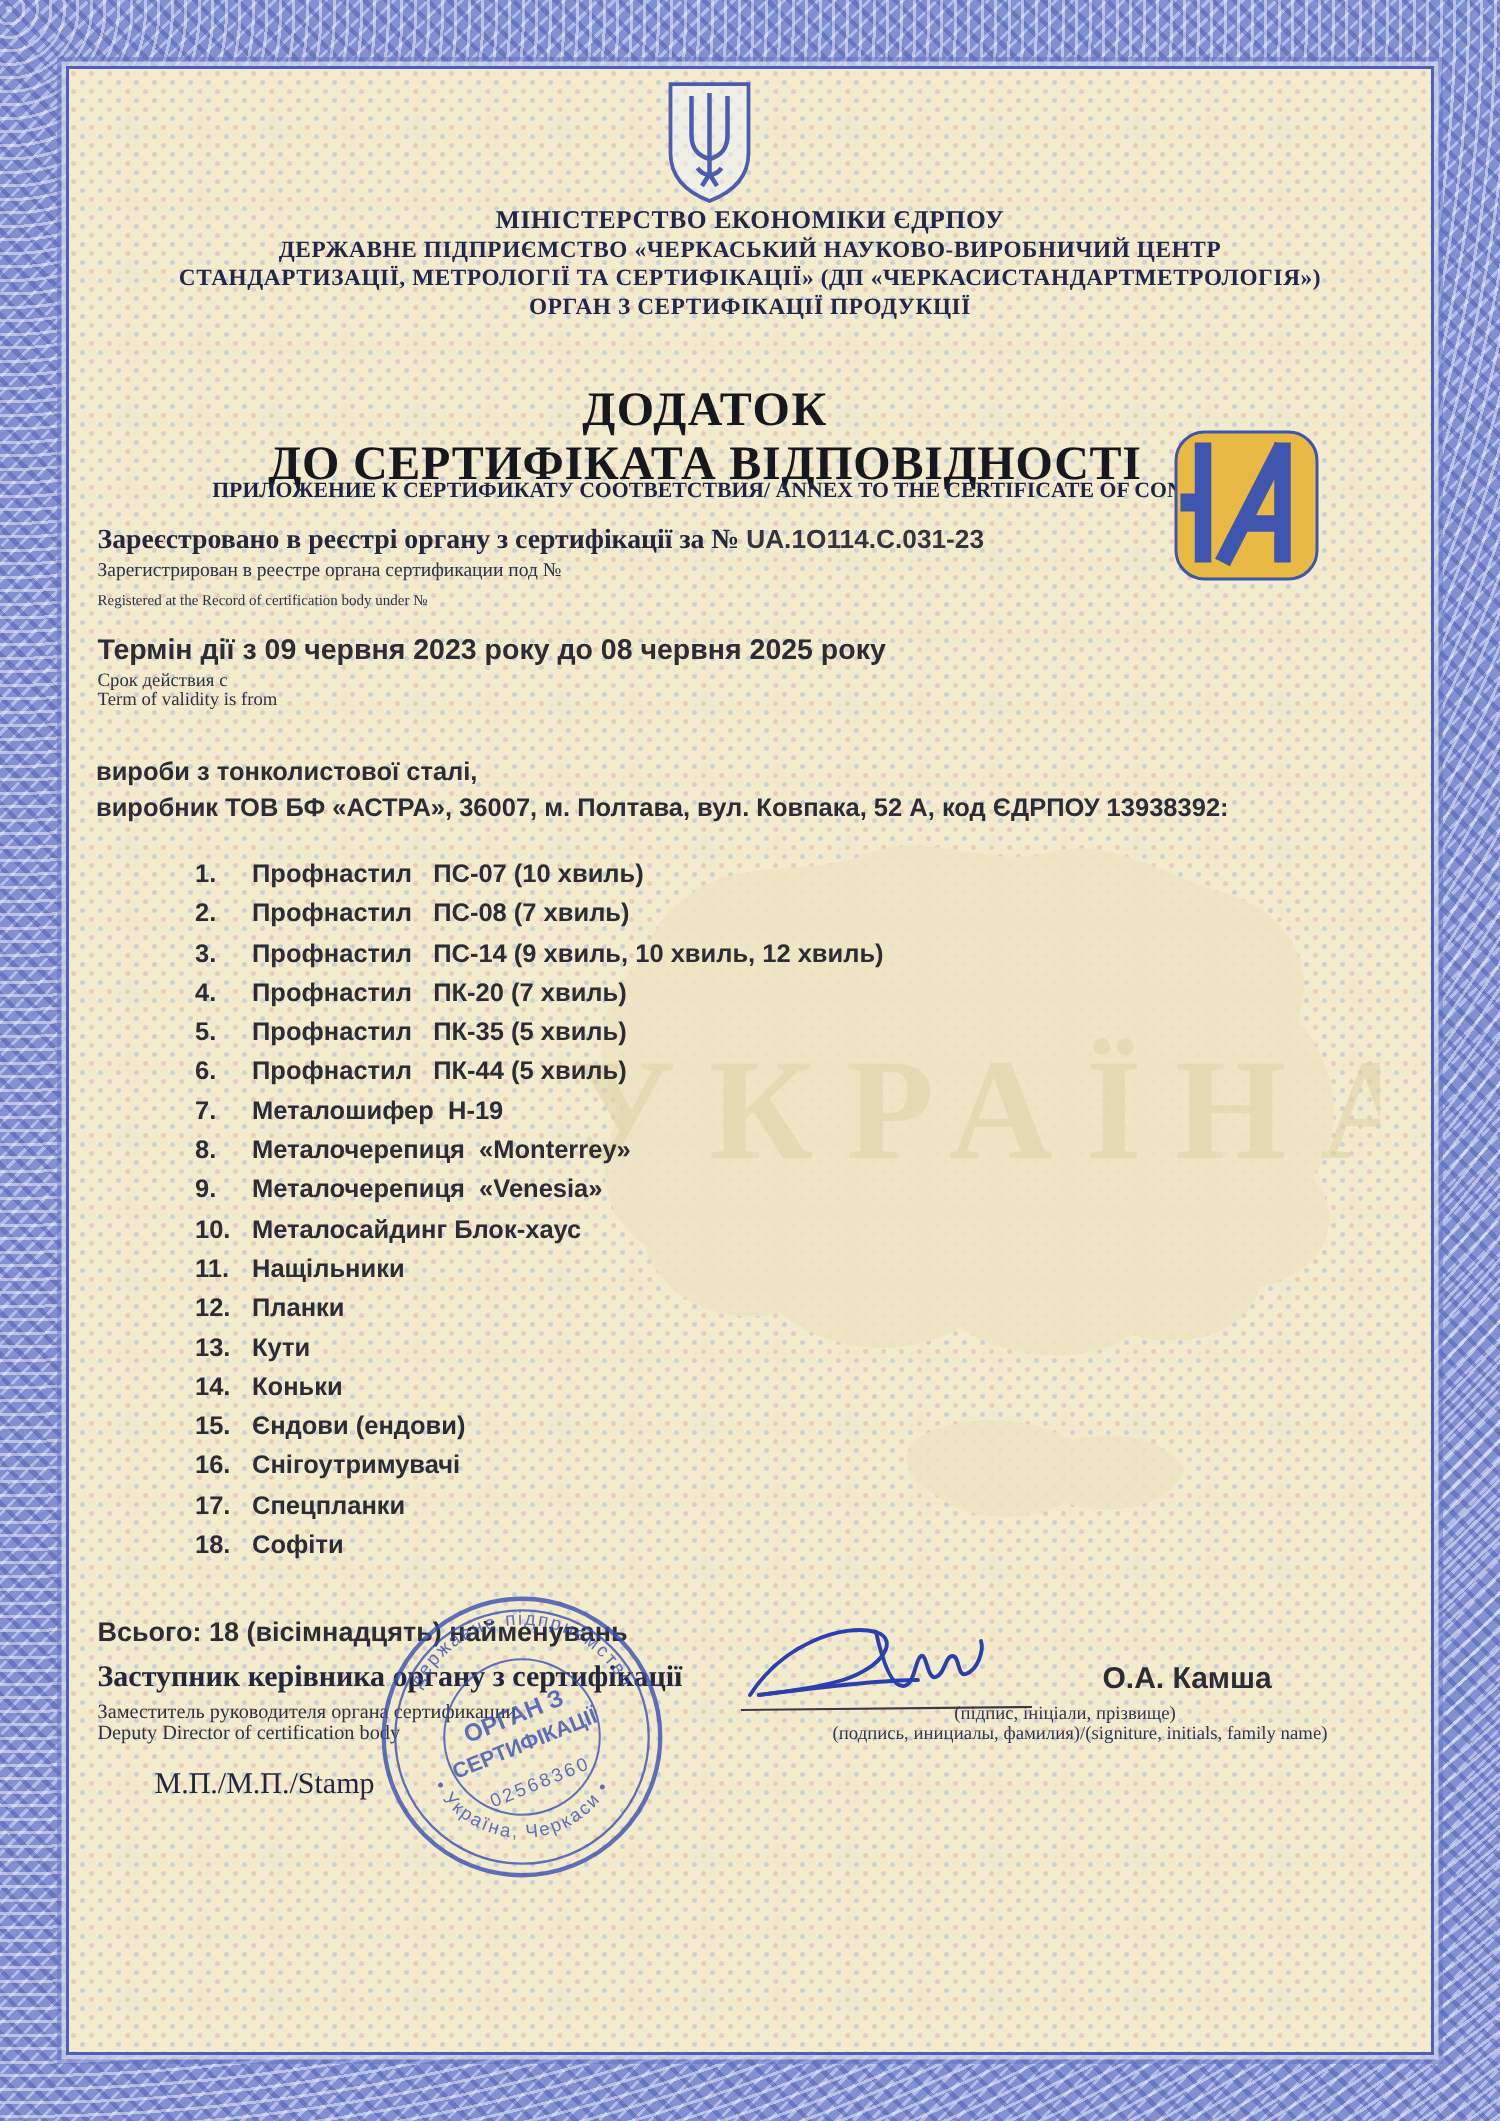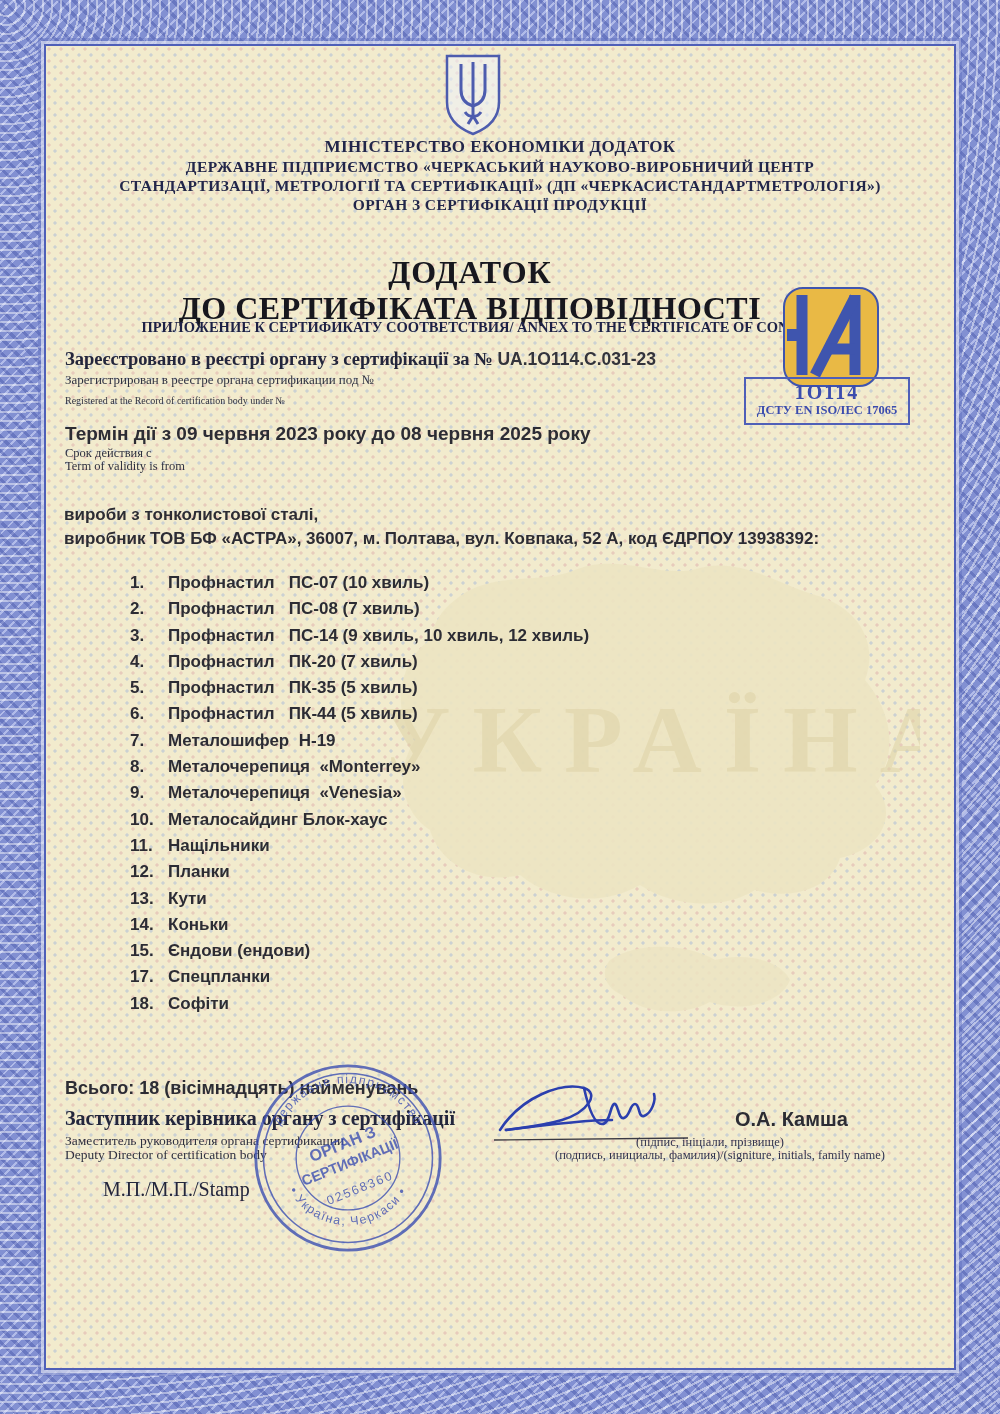--- a/index.html
+++ b/index.html
@@ -87,44 +87,40 @@
     <path d="M6,4 H58 V50 C58,68 45,77 32,82 C19,77 6,68 6,50 Z" fill="rgba(238,242,252,0.55)" stroke="#4d5cae" stroke-width="2.5"></path>
     <g stroke="#4d5cae" stroke-width="3" fill="none">
       <path d="M32,10 V64"></path>
       <path d="M20,12 V38 C20,48 25,52 32,54"></path>
       <path d="M44,12 V38 C44,48 39,52 32,54"></path>
       <path d="M24,60 C28,66 36,66 40,60"></path>
       <path d="M32,64 L27,72 M32,64 L37,72"></path>
     </g>
   </svg>
 
-  <div class="abs hdr hdr-1 serif">МІНІСТЕРСТВО ЕКОНОМІКИ ДОДАТОК</div>
+  <div class="abs hdr hdr-1 serif">МІНІСТЕРСТВО ЕКОНОМІКИ ЄДРПОУ</div>
   <div class="abs hdr hdr-2 serif">ДЕРЖАВНЕ ПІДПРИЄМСТВО «ЧЕРКАСЬКИЙ НАУКОВО-ВИРОБНИЧИЙ ЦЕНТР</div>
   <div class="abs hdr hdr-3 serif">СТАНДАРТИЗАЦІЇ, МЕТРОЛОГІЇ ТА СЕРТИФІКАЦІЇ» (ДП «ЧЕРКАСИСТАНДАРТМЕТРОЛОГІЯ»)</div>
   <div class="abs hdr hdr-4 serif">ОРГАН З СЕРТИФІКАЦІЇ ПРОДУКЦІЇ</div>
 
   <div class="abs title-1 serif">ДОДАТОК</div>
   <div class="abs title-2 serif">ДО СЕРТИФІКАТА ВІДПОВІДНОСТІ</div>
   <div class="abs title-sub serif">ПРИЛОЖЕНИЕ К СЕРТИФИКАТУ СООТВЕТСТВИЯ/ ANNEX TO THE CERTIFICATE OF CONFORMITY</div>
 
   <div class="abs logo-box">
     <svg width="88" height="92" viewBox="0 0 88 92">
       <g stroke="#3f55ae" stroke-width="11" fill="none">
         <path d="M17,6 V86"></path>
         <path d="M70,6 V86"></path>
         <path d="M70,8 L30,86"></path>
         <path d="M44,60 H70"></path>
       </g>
       <rect x="2" y="40" width="12" height="12" fill="#3f55ae"></rect>
     </svg>
   </div>
-  <div class="abs code-box serif">
-    <span class="c1">1О114</span>
-    <span class="c2">ДСТУ EN ISO/ІЕС 17065</span>
-  </div>
 
   <div class="abs reg-1 serif"><span>Зареєстровано в реєстрі органу з сертифікації за № </span><span class="num">UA.1О114.С.031-23</span></div>
   <div class="abs reg-2 serif">Зарегистрирован в реестре органа сертификации под №</div>
   <div class="abs reg-3 serif">Registered at the Record of certification body under №</div>
 
   <div class="abs val-1">Термін дії з 09 червня 2023 року  до  08 червня 2025 року</div>
   <div class="abs val-2 serif">Срок действия с</div>
   <div class="abs val-3 serif">Term of validity is from</div>
 
   <div class="abs intro-1 sans">вироби з тонколистової сталі,</div>
@@ -201,20 +197,24 @@
       <div class="row">
         <span class="num">14.</span>
         <span class="nm">Коньки</span>
       </div>
 
       <div class="row">
         <span class="num">15.</span>
         <span class="nm">Єндови (ендови)</span>
       </div>
 
+      <div class="row">
+        <span class="num">16.</span>
+        <span class="nm">Снігоутримувачі</span>
+      </div>
 
       <div class="row">
         <span class="num">17.</span>
         <span class="nm">Спецпланки</span>
       </div>
 
       <div class="row">
         <span class="num">18.</span>
         <span class="nm">Софіти</span>
       </div>

